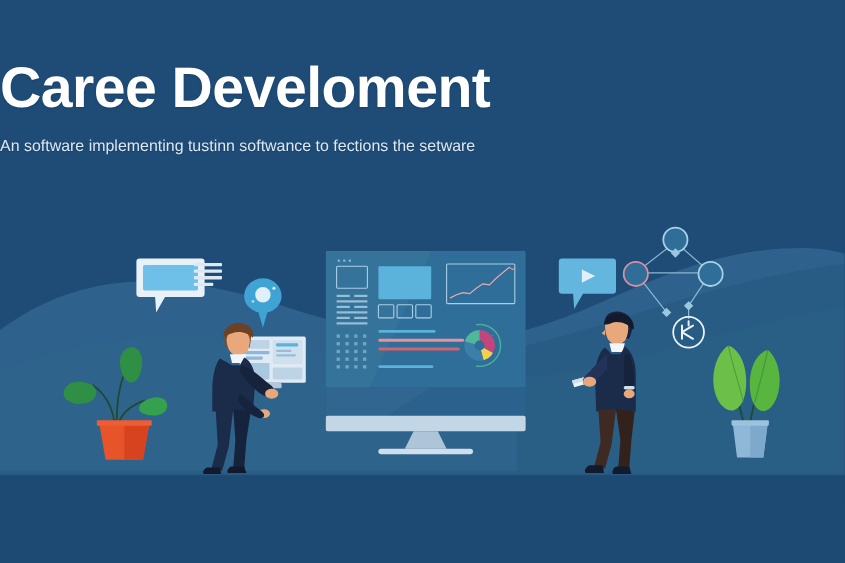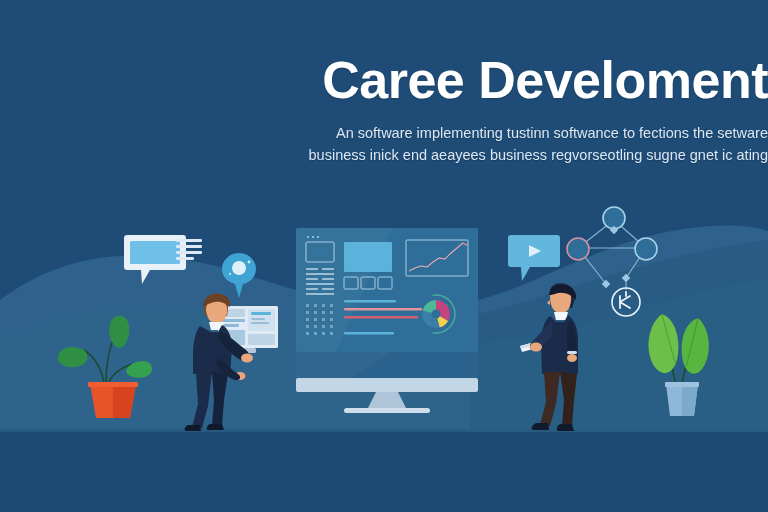--- a/index.html
+++ b/index.html
@@ -16,21 +16,21 @@
     overflow: hidden;
   }
 
   
   .bg-svg { position: absolute; inset: 0; width: 768px; height: 512px; }
 
   
   .hero-text {
     position: absolute;
     top: 52px; left: 0; width: 768px;
-    text-align: right;
+    text-align: left;
     z-index: 30;
   }
   .hero-title {
     color: #ffffff;
     font-size: 52px;
     font-weight: bold;
     letter-spacing: -0.5px;
     line-height: 1.08;
     text-shadow: 0 1px 2px rgba(0,0,0,0.18);
     white-space: nowrap;
@@ -84,21 +84,20 @@
     <path d="M470,316 C560,296 650,254 768,240 L768,432 L470,432 Z" fill="#275a80" opacity="0.55"></path>
 
     <rect x="0" y="430" width="768" height="82" fill="#1d4a72"></rect>
     <rect x="0" y="428" width="768" height="4" fill="#2b5c85" opacity="0.8"></rect>
   </svg>
 
   <div class="hero-text">
     <div class="hero-title">Caree Develoment</div>
     <div class="hero-body">
       <div>An software implementing tustinn softwance to fections the setware</div>
-      <div>business inick end aeayees business regvorseotling sugne gnet ic ating</div>
     </div>
   </div>
 
   <svg class="art" id="monitor" viewBox="0 0 182 186">
 
     <rect x="0" y="0" width="182" height="124" rx="2" fill="#2f6e98"></rect>
 
     <path d="M0,0 L96,0 L40,124 L0,124 Z" fill="#ffffff" opacity="0.035"></path>
 
     <g>

